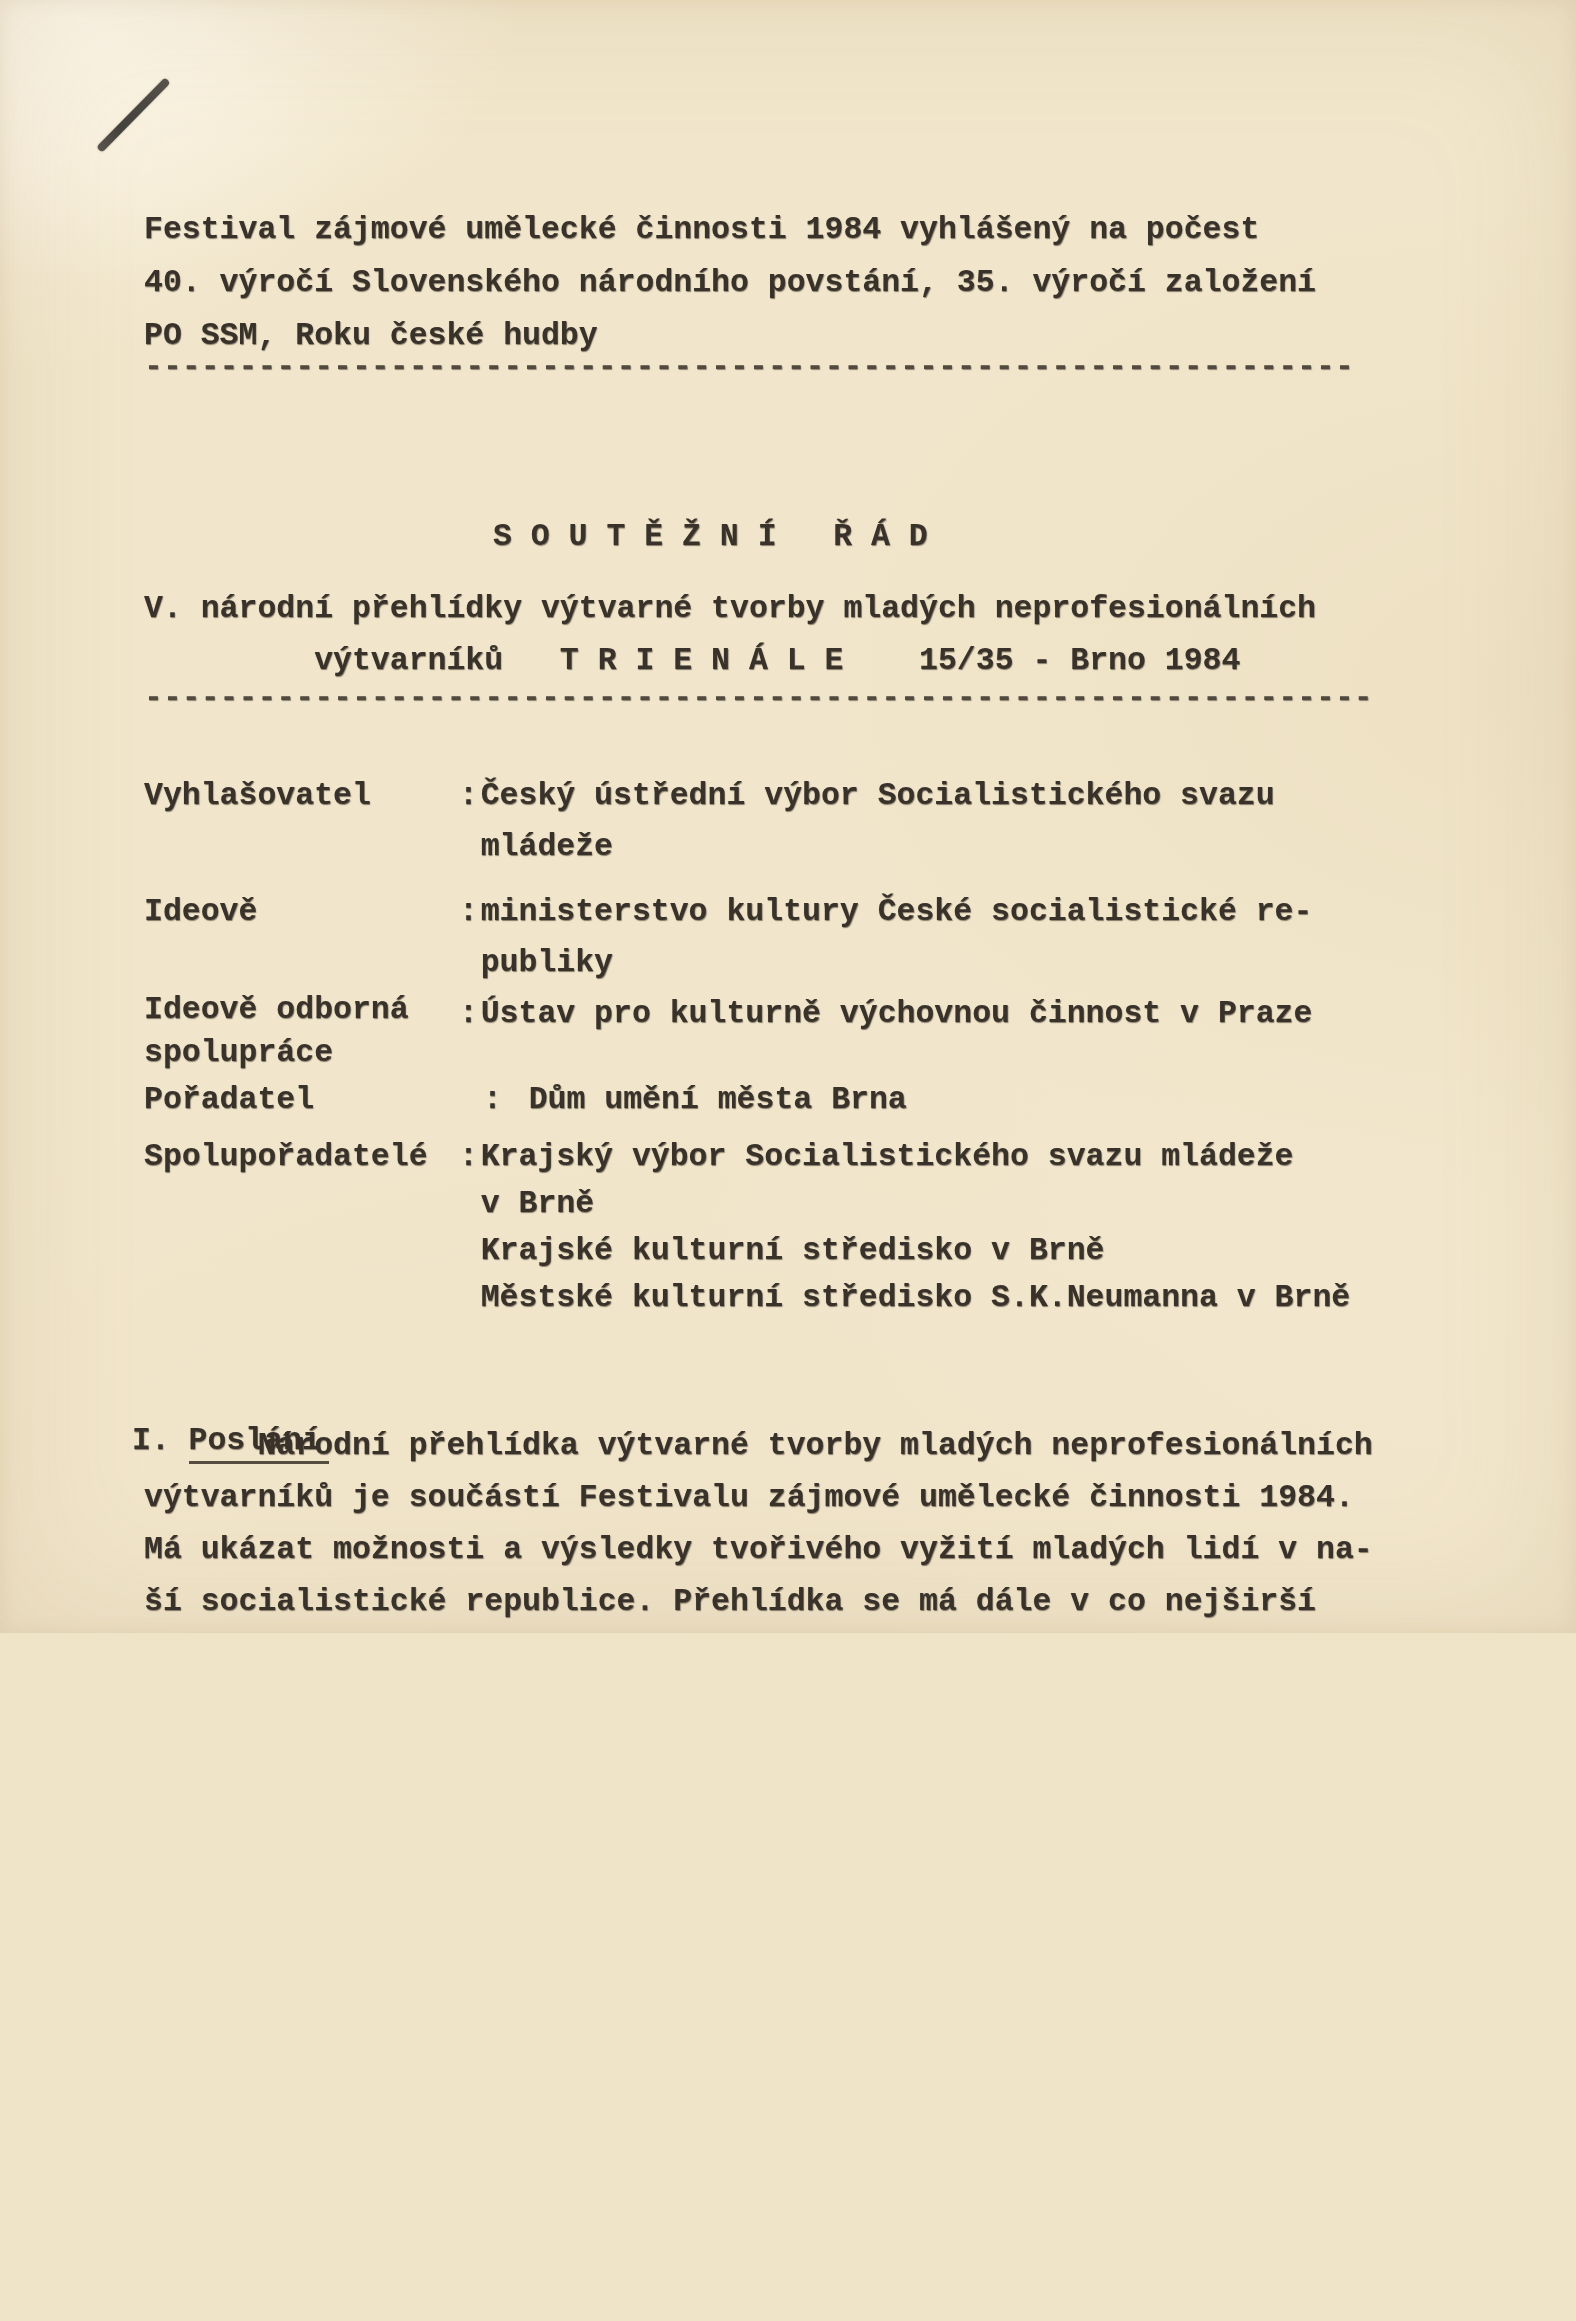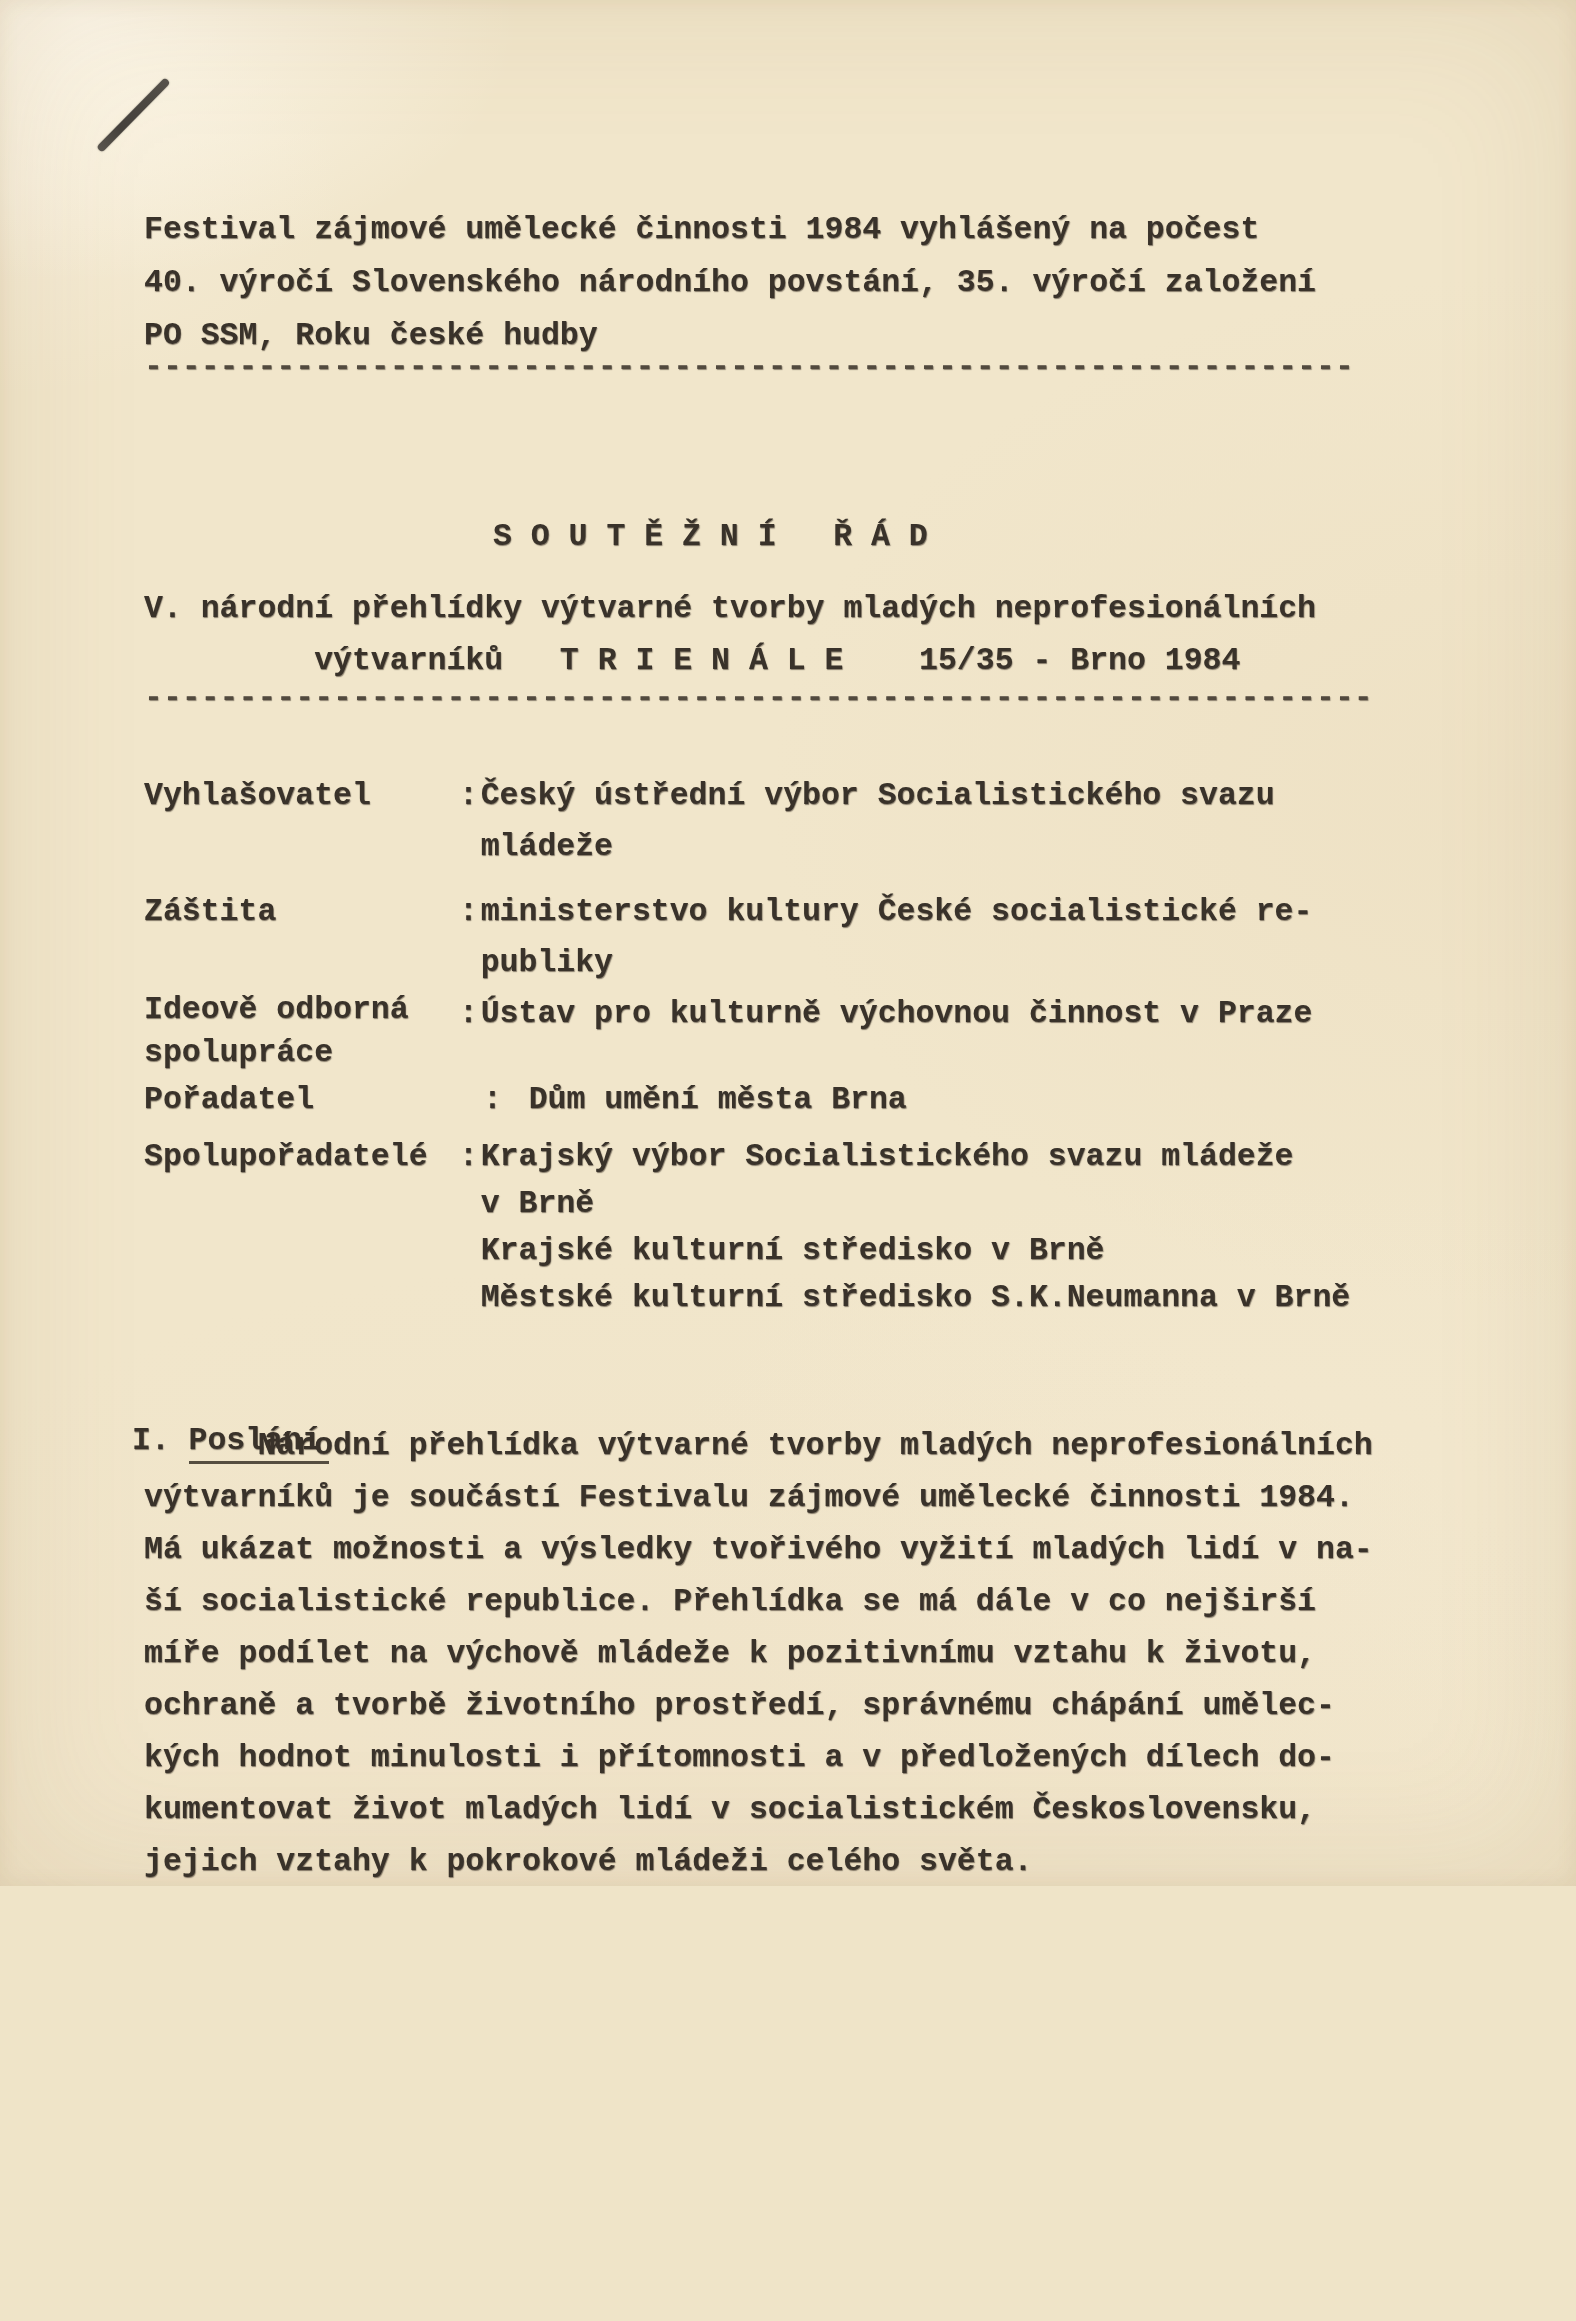--- a/index.html
+++ b/index.html
@@ -1,20 +1,20 @@
 <!DOCTYPE html>
 <html><head>
 <meta charset="utf-8">
 <style>
   html, body { margin: 0; padding: 0; background: #efe4c8; }
 
   .page {
     position: relative;
     width: 1576px;
-    height: 1886px;
+    height: 1633px;
     overflow: hidden;
     font-family: "Liberation Mono", "DejaVu Sans Mono", monospace;
     font-weight: bold;
     color: #39322a;
     background:
       radial-gradient(709px 424px at 5% 1%, rgba(253,248,235,0.95), rgba(253,248,235,0) 62%),
       radial-gradient(493px 296px at 0% 10%, rgba(247,238,219,0.7), rgba(247,238,219,0) 70%),
       radial-gradient(1084px 739px at 97% 42%, rgba(234,219,188,0.45), rgba(234,219,188,0) 70%),
       radial-gradient(1379px 837px at 42% 100%, rgba(238,224,198,0.55), rgba(238,224,198,0) 75%),
       radial-gradient(887px 493px at 80% 80%, rgba(244,233,209,0.5), rgba(244,233,209,0) 70%),
@@ -111,21 +111,21 @@
   <div class="fields">
 
     <div class="field-row row-1">
       <div class="tw field-label">Vyhlašovatel</div>
       <div class="tw field-colon">:</div>
       <div class="tw field-value">Český ústřední výbor Socialistického svazu
 mládeže</div>
     </div>
 
     <div class="field-row row-2">
-      <div class="tw field-label">Záštita</div>
+      <div class="tw field-label">Ideově</div>
       <div class="tw field-colon">:</div>
       <div class="tw field-value">ministerstvo kultury České socialistické re-
 publiky</div>
     </div>
 
     <div class="field-row row-3">
       <div class="tw field-label">Ideově odborná
 spolupráce</div>
       <div class="tw field-colon">:</div>
       <div class="tw field-value">Ústav pro kulturně výchovnou činnost v Praze</div>

